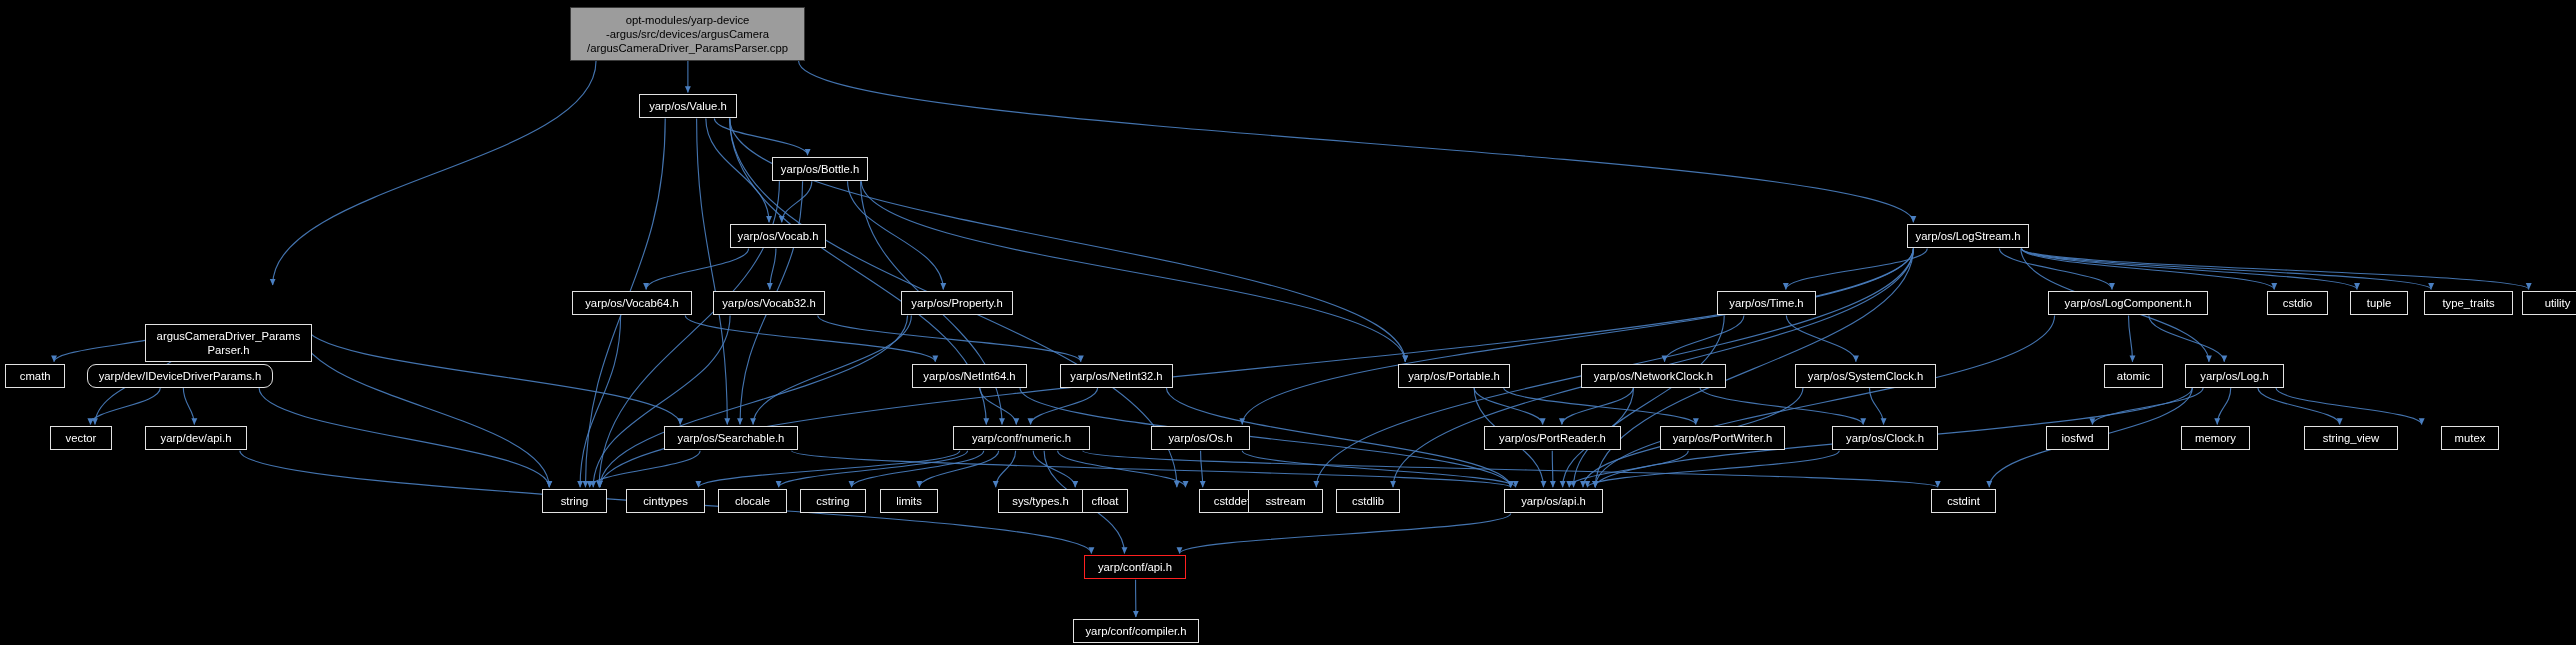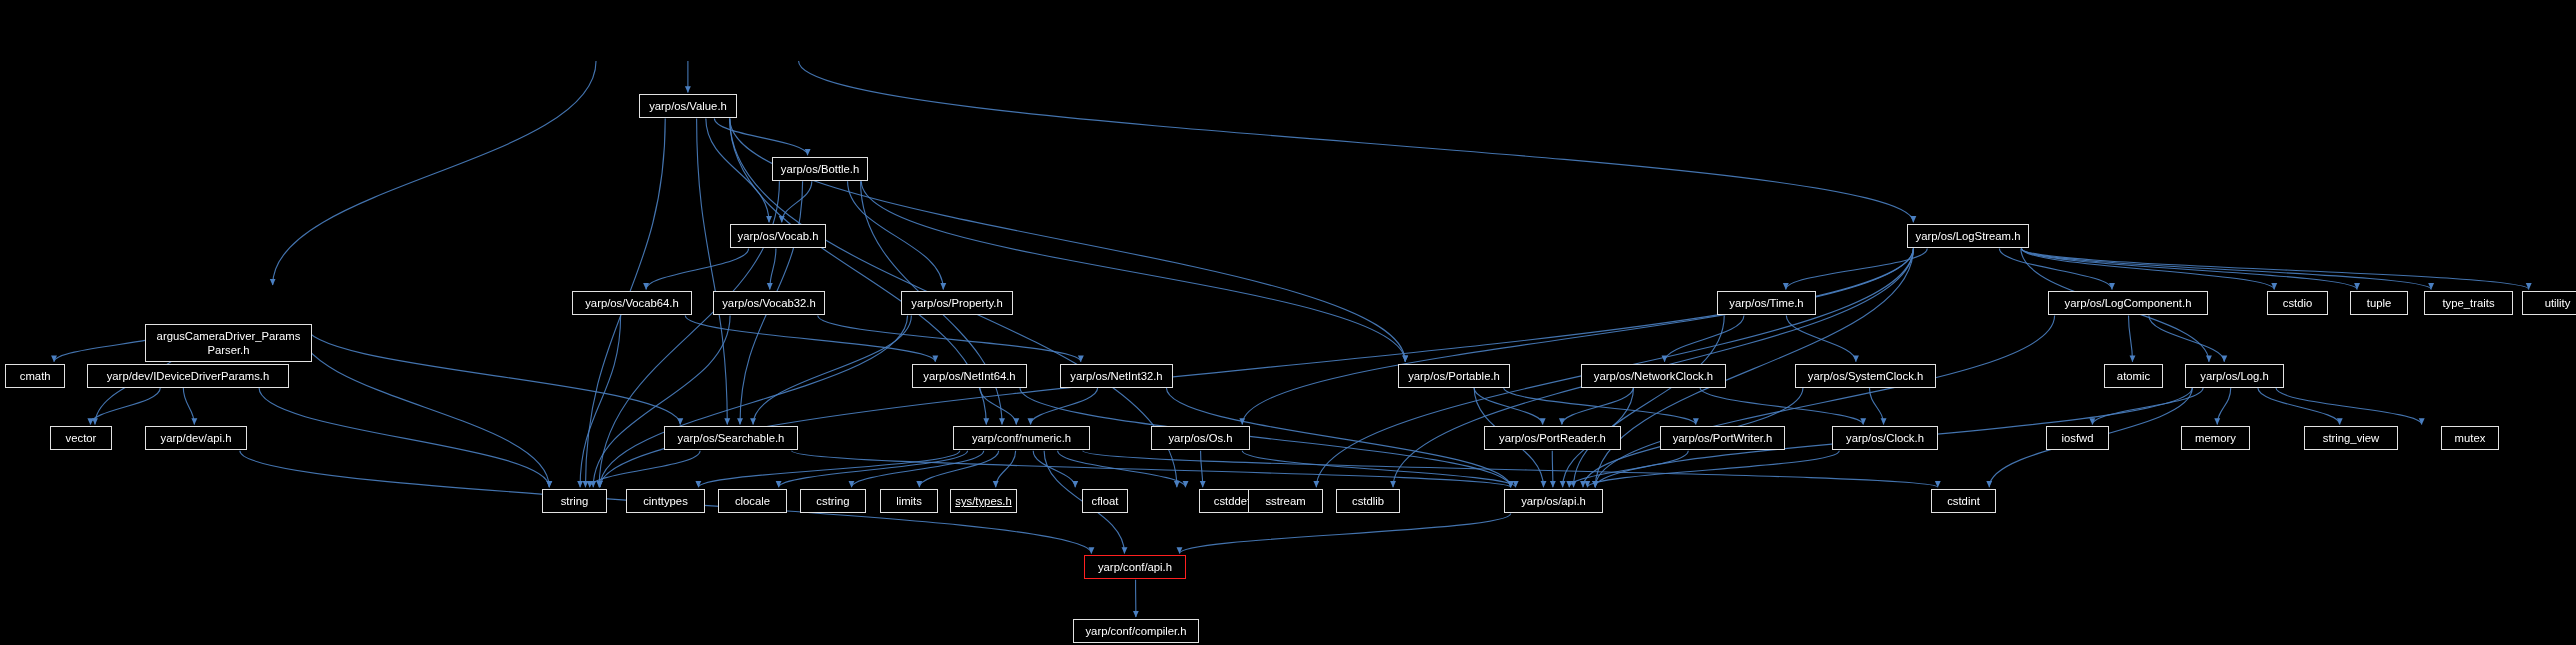--- a/index.html
+++ b/index.html
@@ -130,37 +130,40 @@
         <path d="M 2590.2 445 C 2590.2 464.8, 2684.184 469.2, 2684.184 487" fill="none" stroke="#4a7fc1" stroke-width="1.3" stroke-opacity="0.9" marker-end="url(#arrow)"></path>
         <path d="M 2611 445 C 2611 464.8, 2778.2 469.2, 2778.2 487" fill="none" stroke="#4a7fc1" stroke-width="1.3" stroke-opacity="0.9" marker-end="url(#arrow)"></path>
         <path d="M 2515 445 C 2515 497.2, 2282 508.8, 2282 559" fill="none" stroke="#4a7fc1" stroke-width="1.3" stroke-opacity="0.9" marker-end="url(#arrow)"></path>
         <path d="M 2515 445 C 2515 497.2, 1830 508.8, 1830 559" fill="none" stroke="#4a7fc1" stroke-width="1.3" stroke-opacity="0.9" marker-end="url(#arrow)"></path>
         <path d="M 1425 517 C 1425 536.8, 1738.72 541.2, 1738.72 559" fill="none" stroke="#4a7fc1" stroke-width="1.3" stroke-opacity="0.9" marker-end="url(#arrow)"></path>
         <path d="M 1377.2 517 C 1377.2 536.8, 1379.664 541.2, 1379.664 559" fill="none" stroke="#4a7fc1" stroke-width="1.3" stroke-opacity="0.9" marker-end="url(#arrow)"></path>
         <path d="M 1733 589 C 1733 610.6, 1353 615.4, 1353 635" fill="none" stroke="#4a7fc1" stroke-width="1.3" stroke-opacity="0.9" marker-end="url(#arrow)"></path>
         <path d="M 1302.6 665 C 1302.6 685.25, 1302.952 689.75, 1302.952 708" fill="none" stroke="#4a7fc1" stroke-width="1.3" stroke-opacity="0.9" marker-end="url(#arrow)"></path>
       </g>
   </svg>
+<div class="node root" style="left: 570px; top: 7px; width: 235px; height: 54px;">opt-modules/yarp-device
+-argus/src/devices/argusCamera
+/argusCameraDriver_ParamsParser.cpp</div>
     <div class="node" style="left: 639px; top: 94px; width: 98px; height: 24.4px;">yarp/os/Value.h</div>
     <div class="node" style="left: 772px; top: 157px; width: 96px; height: 24.4px;">yarp/os/Bottle.h</div>
     <div class="node" style="left: 730px; top: 224px; width: 96px; height: 24.4px;">yarp/os/Vocab.h</div>
     <div class="node" style="left: 1907px; top: 224px; width: 122px; height: 24.4px;">yarp/os/LogStream.h</div>
     <div class="node" style="left: 145px; top: 287px; width: 167px; height: 38px; margin-top: 37px;">argusCameraDriver_Params
 Parser.h</div>
     <div class="node" style="left: 572px; top: 291px; width: 120px; height: 24.4px;">yarp/os/Vocab64.h</div>
     <div class="node" style="left: 713px; top: 291px; width: 112px; height: 24.4px;">yarp/os/Vocab32.h</div>
     <div class="node" style="left: 901px; top: 291px; width: 112px; height: 24.4px;">yarp/os/Property.h</div>
     <div class="node" style="left: 1717px; top: 291px; width: 99px; height: 24.4px;">yarp/os/Time.h</div>
     <div class="node" style="left: 2048px; top: 291px; width: 160px; height: 24.4px;">yarp/os/LogComponent.h</div>
     <div class="node" style="left: 2267px; top: 291px; width: 61px; height: 24.4px;">cstdio</div>
     <div class="node" style="left: 2350px; top: 291px; width: 58px; height: 24.4px;">tuple</div>
     <div class="node" style="left: 2424px; top: 291px; width: 89px; height: 24.4px;">type_traits</div>
     <div class="node" style="left: 2522px; top: 291px; width: 71px; height: 24.4px;">utility</div>
     <div class="node" style="left: 5.2px; top: 364px; width: 60px; height: 24.4px;">cmath</div>
-    <div class="node" style="left: 87px; top: 364px; width: 202px; height: 24.4px;">yarp/dev/IDeviceDriverParams.h</div>
+    <div class="node" style="left: 87px; top: 364px; width: 186px; height: 24.4px; border-radius: 9px;">yarp/dev/IDeviceDriverParams.h</div>
     <div class="node" style="left: 912px; top: 364px; width: 115px; height: 24.4px;">yarp/os/NetInt64.h</div>
     <div class="node" style="left: 1060px; top: 364px; width: 113px; height: 24.4px;">yarp/os/NetInt32.h</div>
     <div class="node" style="left: 1398px; top: 364px; width: 112px; height: 24.4px;">yarp/os/Portable.h</div>
     <div class="node" style="left: 1581px; top: 364px; width: 145px; height: 24.4px;">yarp/os/NetworkClock.h</div>
     <div class="node" style="left: 1795px; top: 364px; width: 141px; height: 24.4px;">yarp/os/SystemClock.h</div>
     <div class="node" style="left: 2104px; top: 364px; width: 59px; height: 24.4px;">atomic</div>
     <div class="node" style="left: 2185px; top: 364px; width: 99px; height: 24.4px;">yarp/os/Log.h</div>
     <div class="node" style="left: 50px; top: 426px; width: 62px; height: 24.4px;">vector</div>
     <div class="node" style="left: 145px; top: 426px; width: 102px; height: 24.4px;">yarp/dev/api.h</div>
     <div class="node" style="left: 664px; top: 426px; width: 134px; height: 24.4px;">yarp/os/Searchable.h</div>
@@ -171,21 +174,21 @@
     <div class="node" style="left: 1832px; top: 426px; width: 106px; height: 24.4px;">yarp/os/Clock.h</div>
     <div class="node" style="left: 2046px; top: 426px; width: 63px; height: 24.4px;">iosfwd</div>
     <div class="node" style="left: 2181px; top: 426px; width: 69px; height: 24.4px;">memory</div>
     <div class="node" style="left: 2304px; top: 426px; width: 94px; height: 24.4px;">string_view</div>
     <div class="node" style="left: 2413px; top: 426px; width: 58px; height: 24.4px; margin-left: 28px;">mutex</div>
     <div class="node" style="left: 542px; top: 489px; width: 65px; height: 24.4px;">string</div>
     <div class="node" style="left: 626px; top: 489px; width: 79px; height: 24.4px;">cinttypes</div>
     <div class="node" style="left: 718px; top: 489px; width: 69px; height: 24.4px;">clocale</div>
     <div class="node" style="left: 800px; top: 489px; width: 66px; height: 24.4px;">cstring</div>
     <div class="node" style="left: 880px; top: 489px; width: 58px; height: 24.4px;">limits</div>
-    <div class="node" style="left: 950px; top: 489px; width: 67px; height: 24.4px; text-decoration: underline;">sys/types.h</div>
+    <div class="node" style="left: 998px; top: 489px; width: 85px; height: 24.4px;">sys/types.h</div>
     <div class="node" style="left: 1051px; top: 489px; width: 46px; height: 24.4px; margin-left: 31px;">cfloat</div>
     <div class="node" style="left: 1170px; top: 489px; width: 66px; height: 24.4px; margin-left: 29px;">cstddef</div>
     <div class="node" style="left: 1248px; top: 489px; width: 75px; height: 24.4px;">sstream</div>
     <div class="node" style="left: 1336px; top: 489px; width: 64px; height: 24.4px;">cstdlib</div>
     <div class="node" style="left: 1504px; top: 489px; width: 99px; height: 24.4px;">yarp/os/api.h</div>
     <div class="node" style="left: 1931px; top: 489px; width: 65px; height: 24.4px;">cstdint</div>
     <div class="node truncated" style="left: 1084px; top: 555px; width: 102px; height: 24.4px;">yarp/conf/api.h</div>
     <div class="node" style="left: 1073px; top: 619px; width: 126px; height: 24.4px;">yarp/conf/compiler.h</div>
   </div>
 

